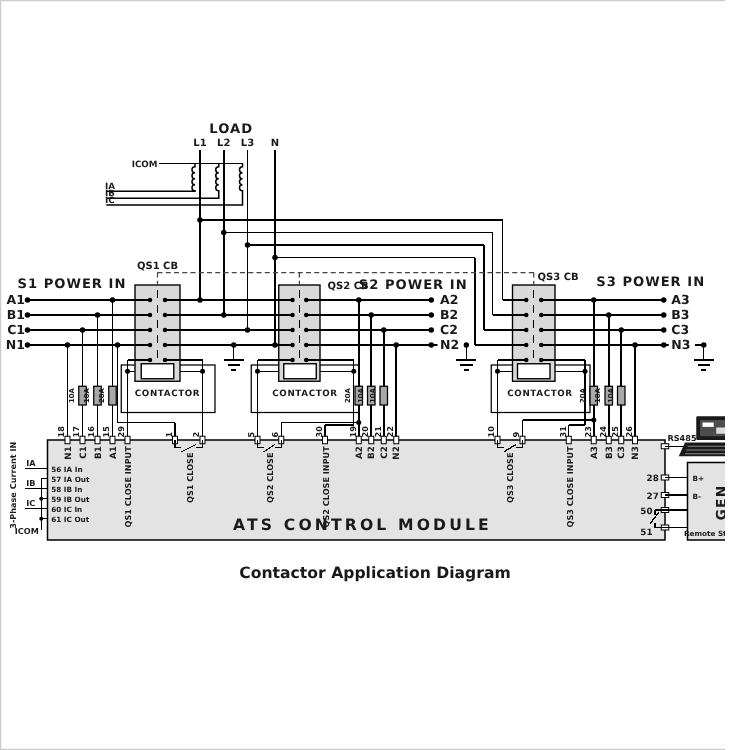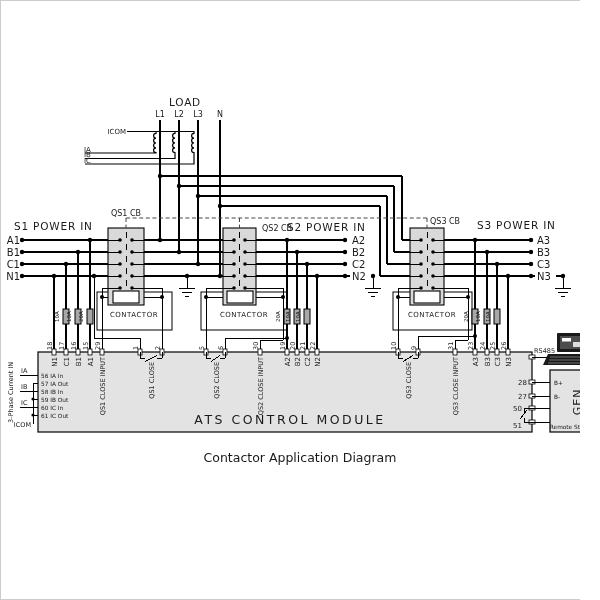--- a/index.html
+++ b/index.html
@@ -1,17 +1,17 @@
 <!DOCTYPE html>
 <html><head>
 <meta charset="utf-8">
 <style>
   html,body{margin:0;padding:0;background:#fff;}
   .stage{width:580px;height:600px;position:relative;background:#0ea5e9;overflow:hidden;
-         font-family:"DejaVu Sans","Liberation Sans",sans-serif;}
+         font-family:"DejaVu Sans","Liberation Sans",sans-serif;font-weight:bold;}
   svg text{fill:#1a1a1a;font-family:"DejaVu Sans","Liberation Sans",sans-serif;}
   .wire{stroke:#000;stroke-width:1.3;fill:none;shape-rendering:crispEdges;}
   .wirethin{stroke:#000;stroke-width:1;fill:none;shape-rendering:crispEdges;}
   .coilpath{stroke:#000;stroke-width:1.2;fill:none;}
   .dashed{stroke:#444;stroke-width:1;fill:none;stroke-dasharray:4 2.6;}
   .cbbox{fill:#d9d9d9;stroke:#000;stroke-width:1.1;}
   .cbox{fill:none;stroke:#000;stroke-width:1;}
   .modbox{fill:#e3e3e3;stroke:#000;stroke-width:1.2;}
   .coil{fill:#fff;stroke:#000;stroke-width:1.1;}
   .fuse{fill:#a8a8a8;stroke:#000;stroke-width:1;}

